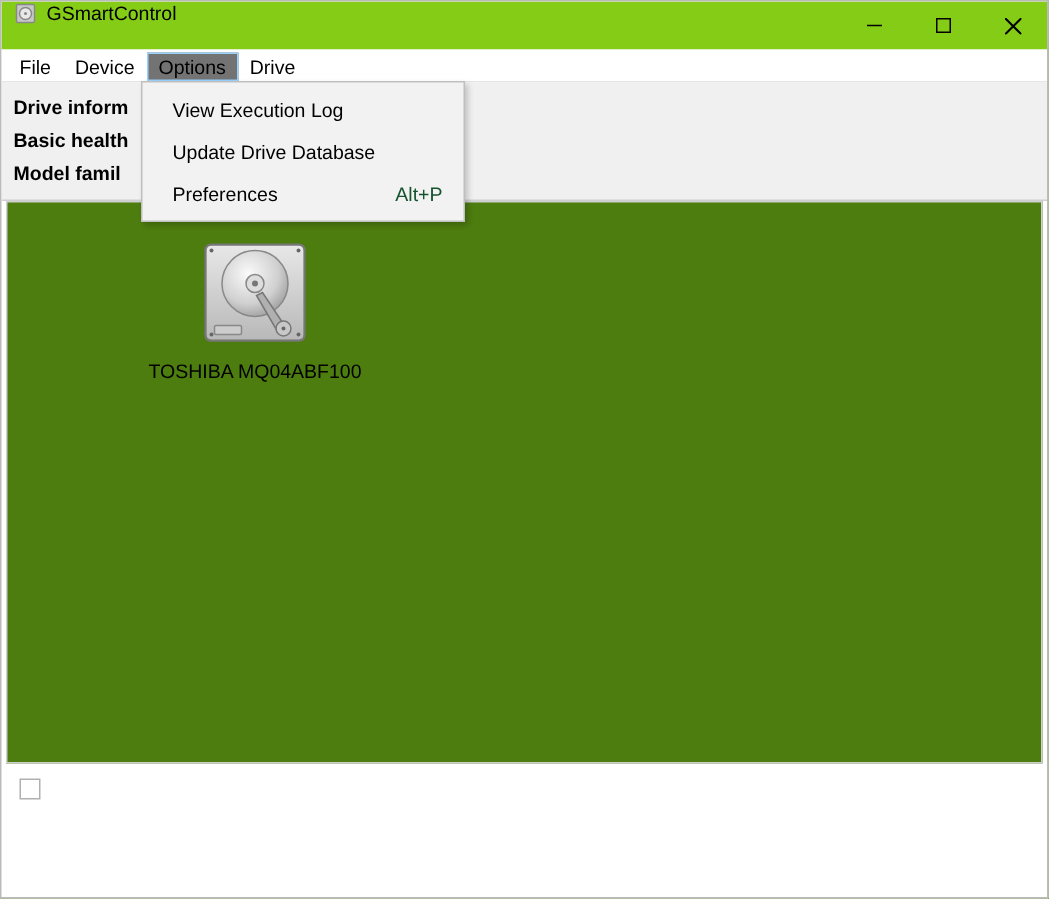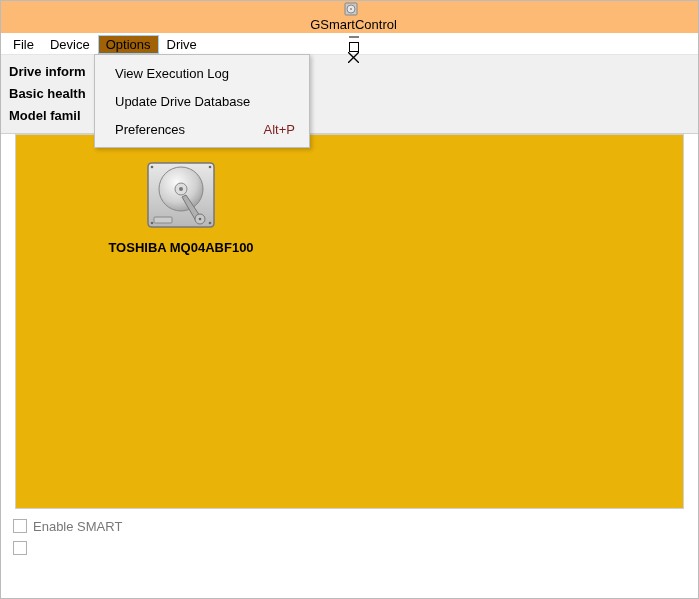--- a/index.html
+++ b/index.html
@@ -10,24 +10,22 @@
     color: #000;
     background: #fff;
     width: 699px;
     height: 599px;
     overflow: hidden;
     border: 1px solid #bbb;
   }
   .titlebar {
     height: 32px;
     display: flex;
-    align-items: center;
     padding: 0 0 0 8px;
-    background: #fdba74;
-    flex-direction: column;
+    background: #84cc16;
   }
   .titlebar .app-icon {
     width: 16px; height: 16px;
     margin-right: 6px;
   }
   .titlebar .title {
     flex: 0 0 auto;
     font-size: 13px;
   }
   .titlebar .spacer { flex: 1; }
@@ -47,42 +45,41 @@
     background: #fff;
     border-bottom: 1px solid #e5e5e5;
   }
   .menubar .menu-item {
     padding: 2px 8px 2px 8px;
     display: flex;
     align-items: center;
     font-size: 13px;
   }
   .menubar .menu-item.open {
-    background: #a16207;
+    background: #737373;
     border: 1px solid #99d1ff;
     padding: 1px 7px;
   }
   .info-panel {
     background: #f0f0f0;
     border-bottom: 1px solid #d0d0d0;
     padding: 6px 20px 6px 8px;
   }
   .info-row {
     font-weight: bold;
     font-size: 13px;
     line-height: 22px;
     white-space: nowrap;
   }
   .client-area {
     position: relative;
     height: 375px;
     border: 1px solid #d0d0d0;
-    margin: 0 14px;
-    background: #eab308;
-    font-weight: bold;
+    margin: 0 3px;
+    background: #4d7c0f;
   }
   .drive-item {
     position: absolute;
     left: 85px;
     top: 20px;
     width: 160px;
     text-align: center;
   }
   .drive-item .hdd-icon { margin: 0 auto 6px auto; }
   .drive-label { font-size: 13px; }
@@ -115,21 +112,21 @@
   }
   .dropdown .dd-item {
     display: flex;
     align-items: center;
     height: 28px;
     padding: 0 14px 0 20px;
     font-size: 13px;
     justify-content: space-between;
   }
   .dropdown .dd-label { flex: 1; }
-  .dropdown .dd-accel { color: #7f1d1d; }
+  .dropdown .dd-accel { color: #14532d; }
 </style>
 </head>
 <body>
 
 <div class="titlebar">
   <span class="app-icon">
     <svg width="16" height="16" viewBox="0 0 16 16">
       <rect x="2" y="2" width="12" height="12" rx="1" fill="#c8c8c8" stroke="#888"></rect>
       <circle cx="8" cy="8" r="4" fill="#e8e8e8" stroke="#888"></circle>
       <circle cx="8" cy="8" r="1" fill="#888"></circle>
@@ -197,24 +194,20 @@
         <rect x="8" y="62" width="18" height="6" rx="1" fill="#ccc" stroke="#888"></rect>
       </svg>
     </div>
     <div class="drive-label">TOSHIBA MQ04ABF100</div>
   </div>
 </div>
 
 <div class="bottom-panel">
   <div class="chk-row">
     <span class="chk-box"></span>
-    <span>Enable SMART</span>
-  </div>
-  <div class="chk-row">
-    <span class="chk-box"></span>
   </div>
 </div>
 
 <div class="dropdown">
   <div class="dd-item">
     <span class="dd-label">View Execution Log</span>
     <span class="dd-accel"></span>
   </div>
   <div class="dd-item">
     <span class="dd-label">Update Drive Database</span>

